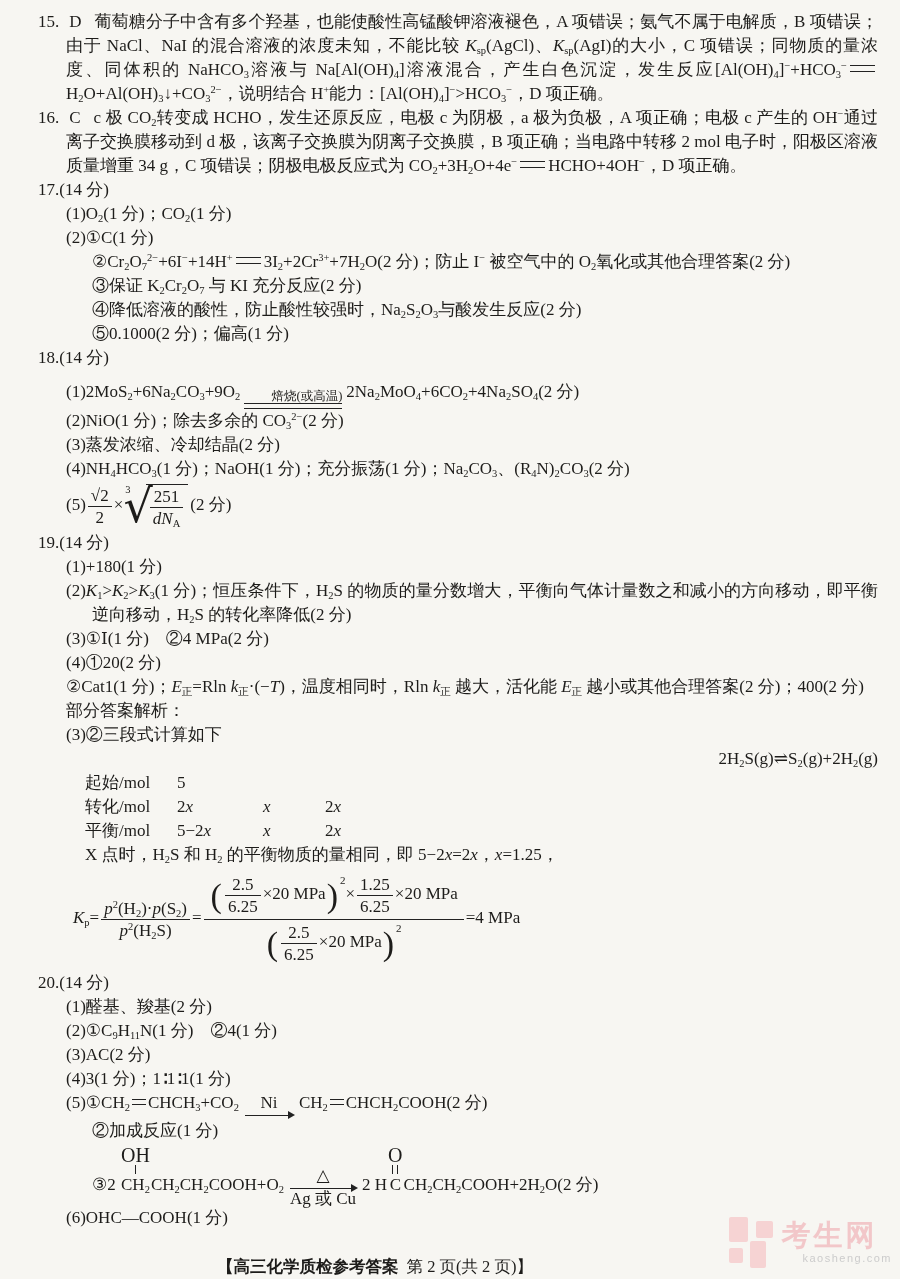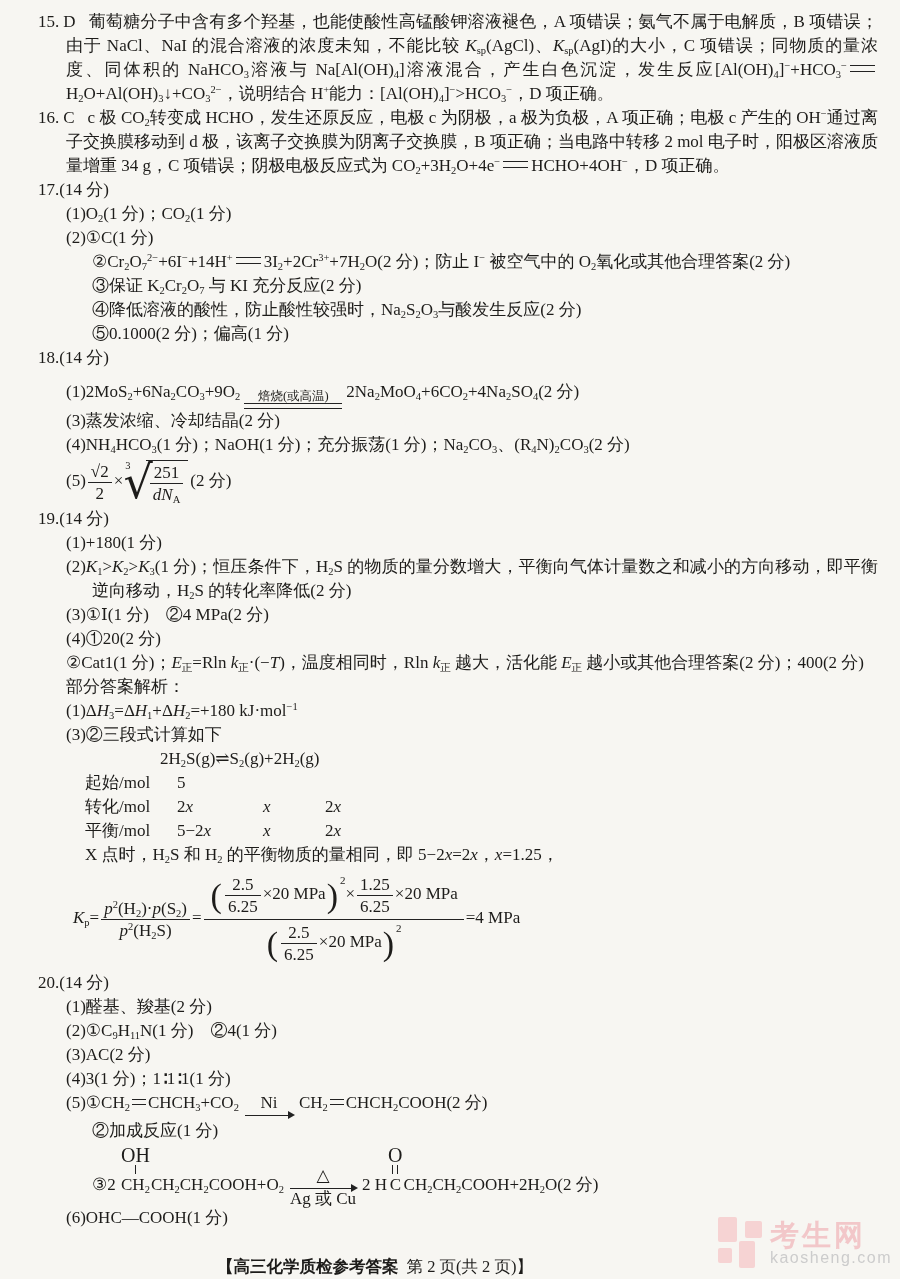--- a/index.html
+++ b/index.html
@@ -16,24 +16,24 @@
   i{font-style:italic;}
   sub{font-size:10.5px;line-height:0;vertical-align:-3px;}
   sup{font-size:10.5px;line-height:0;vertical-align:6px;}
   
   x-eq{display:inline-block;width:25px;height:7px;border-top:1.4px solid #222;border-bottom:1.4px solid #222;vertical-align:3px;margin:0 3px;}
   x-db{display:inline-block;width:14px;height:6px;border-top:1.3px solid #222;border-bottom:1.3px solid #222;vertical-align:3px;margin:0 2px;}
   .ind1{padding-left:28px;}
   .ind2{padding-left:54px;}
   .hang{padding-left:28px;text-indent:-28px;}
   .wrapa{padding-left:54px;text-indent:-26px;}
-  .qnum{margin-right:2px;}
+  .qnum{margin-right:8px;}
   .qans{margin:0 13px 0 2px;}
   
-  .overeq{display:inline-block;text-align:center;vertical-align:-3px;margin:0 4px;}
+  .overeq{display:inline-block;text-align:right;vertical-align:-3px;margin:0 4px;}
   .overeq .cond{display:block;font-size:12.5px;line-height:14px;}
   .overeq .dline{display:block;height:6px;border-top:1.4px solid #222;border-bottom:1.4px solid #222;min-width:98px;}
   
   .overarrow{display:inline-block;text-align:center;margin:0 6px;}
   .overarrow .cond{display:block;font-size:17px;line-height:14px;}
   .overarrow .shaft{display:block;position:relative;height:1.4px;background:#222;min-width:48px;margin:5px 0 3px;}
   .overarrow .shaft::after{content:"";position:absolute;right:-2px;top:-4px;width:0;height:0;border-top:4.5px solid transparent;border-bottom:4.5px solid transparent;border-left:7px solid #222;}
   .overarrow.dbl{vertical-align:-14px;}
   
   .vstack{display:inline-block;text-align:center;vertical-align:baseline;margin:0 1px;}
@@ -47,40 +47,40 @@
   .frac .fd{display:block;padding:1px 3px 0;line-height:19px;}
   .bigfrac>.fn,.bigfrac>.fd{padding:3px 6px;white-space:nowrap;}
   .bigp{font-size:34px;line-height:0;vertical-align:middle;padding:0 1px;}
   .psup{font-size:11px;vertical-align:15px;line-height:0;margin-left:1px;}
   
   .root{display:inline-block;vertical-align:middle;margin:0 2px;white-space:nowrap;}
   .ridx{font-size:10.5px;vertical-align:17px;margin-right:-7px;position:relative;z-index:1;}
   .rsign{font-size:46px;line-height:0;vertical-align:middle;font-family:"DejaVu Sans",sans-serif;}
   .rbody{display:inline-block;vertical-align:middle;border-top:1.3px solid #222;margin-left:-7px;padding:2px 3px 0 2px;}
   
-  .san-eq{padding-left:122px;}
+  .san-eq{padding-left:122px;text-align:right;}
   .san-row{display:grid;grid-template-columns:92px 86px 62px 70px;padding-left:47px;}
   .xline{padding-left:47px;}
   .kp{padding-left:35px;margin:5px 0 4px;white-space:nowrap;}
   .f5line{margin:3px 0;}
   .talleq{padding-top:10px;}
   .structline{padding-top:4px;}
   
   .footer{position:absolute;left:0;right:150px;bottom:0;text-align:center;font-size:16.5px;white-space:nowrap;}
   .footer .fb{font-weight:bold;}
   .footer .fp{font-weight:normal;margin-left:8px;}
   .wm{position:absolute;right:8px;bottom:10px;display:flex;align-items:center;gap:8px;}
   .wm-logo{position:relative;width:44px;height:52px;}
   .wm-logo span{position:absolute;background:#f6d3d3;border-radius:2px;}
   .wm-b1{left:0;top:0;width:19px;height:25px;}
   .wm-b2{left:0;top:31px;width:14px;height:15px;}
   .wm-b3{right:0;top:4px;width:17px;height:17px;}
   .wm-b4{left:21px;top:24px;width:16px;height:27px;}
   .wm-name{font-size:29px;color:#f2c7c9;font-weight:bold;letter-spacing:3px;line-height:30px;font-family:"Liberation Sans",sans-serif;}
-  .wm-url{font-size:16px;color:#cccccc;letter-spacing:1.5px;line-height:16px;font-family:"Liberation Sans",sans-serif;}
+  .wm-url{font-size:11px;color:#cccccc;letter-spacing:1.5px;line-height:16px;font-family:"Liberation Sans",sans-serif;margin-left:21px;}
 </style>
 </head>
 <body>
 
 <div class="para hang"><span class="qnum">15.</span><span class="qans">D</span><span>葡萄糖分子中含有多个羟基，也能使酸性高锰酸钾溶液褪色，A 项错误；氨气不属于电解质，B 项错误；由于 NaCl、NaI 的混合溶液的浓度未知，不能比较 <i>K</i><sub>sp</sub>(AgCl)、<i>K</i><sub>sp</sub>(AgI)的大小，C 项错误；同物质的量浓度、同体积的 NaHCO<sub>3</sub>溶液与 Na[Al(OH)<sub>4</sub>]溶液混合，产生白色沉淀，发生反应[Al(OH)<sub>4</sub>]<sup>−</sup>+HCO<sub>3</sub><sup>−</sup><x-eq></x-eq>H<sub>2</sub>O+Al(OH)<sub>3</sub>↓+CO<sub>3</sub><sup>2−</sup>，说明结合 H<sup>+</sup>能力：[Al(OH)<sub>4</sub>]<sup>−</sup>&gt;HCO<sub>3</sub><sup>−</sup>，D 项正确。</span></div>
 
 <div class="para hang"><span class="qnum">16.</span><span class="qans">C</span><span>c 极 CO<sub>2</sub>转变成 HCHO，发生还原反应，电极 c 为阴极，a 极为负极，A 项正确；电极 c 产生的 OH<sup>−</sup>通过离子交换膜移动到 d 极，该离子交换膜为阴离子交换膜，B 项正确；当电路中转移 2 mol 电子时，阳极区溶液质量增重 34 g，C 项错误；阴极电极反应式为 CO<sub>2</sub>+3H<sub>2</sub>O+4e<sup>−</sup><x-eq></x-eq>HCHO+4OH<sup>−</sup>，D 项正确。</span></div>
 
 <div>
   <div class="ln">17.(14 分)</div>
@@ -90,36 +90,36 @@
   <div class="ln ind2">③保证 K<sub>2</sub>Cr<sub>2</sub>O<sub>7</sub> 与 KI 充分反应(2 分)</div>
   <div class="ln ind2">④降低溶液的酸性，防止酸性较强时，Na<sub>2</sub>S<sub>2</sub>O<sub>3</sub>与酸发生反应(2 分)</div>
   <div class="ln ind2">⑤0.1000(2 分)；偏高(1 分)</div>
 </div>
 
 <div>
   <div class="ln">18.(14 分)</div>
   <div class="ln ind1 talleq">
     <span>(1)2MoS<sub>2</sub>+6Na<sub>2</sub>CO<sub>3</sub>+9O<sub>2</sub></span><span class="overeq"><span class="cond">焙烧(或高温)</span><span class="dline"></span></span><span>2Na<sub>2</sub>MoO<sub>4</sub>+6CO<sub>2</sub>+4Na<sub>2</sub>SO<sub>4</sub>(2 分)</span>
   </div>
+  <div class="ln ind1">(2)NiO(1 分)；除去多余的 CO<sub>3</sub><sup>2−</sup>(2 分)</div>
   <div class="ln ind1">(3)蒸发浓缩、冷却结晶(2 分)</div>
   <div class="ln ind1">(4)NH<sub>4</sub>HCO<sub>3</sub>(1 分)；NaOH(1 分)；充分振荡(1 分)；Na<sub>2</sub>CO<sub>3</sub>、(R<sub>4</sub>N)<sub>2</sub>CO<sub>3</sub>(2 分)</div>
   <div class="ln ind1 f5line">
     <span>(5)</span><span class="frac"><span class="fn">√2</span><span class="fd">2</span></span><span>×</span><span class="root"><sup class="ridx">3</sup><span class="rsign">√</span><span class="rbody"><span class="frac"><span class="fn">251</span><span class="fd"><i>dN</i><sub>A</sub></span></span></span></span><span>(2 分)</span>
   </div>
 </div>
 
 <div>
   <div class="ln">19.(14 分)</div>
   <div class="ln ind1">(1)+180(1 分)</div>
   <div class="para wrapa">(2)<i>K</i><sub>1</sub>&gt;<i>K</i><sub>2</sub>&gt;<i>K</i><sub>3</sub>(1 分)；恒压条件下，H<sub>2</sub>S 的物质的量分数增大，平衡向气体计量数之和减小的方向移动，即平衡逆向移动，H<sub>2</sub>S 的转化率降低(2 分)</div>
   <div class="ln ind1">(3)①Ⅰ(1 分)　②4 MPa(2 分)</div>
   <div class="ln ind1">(4)①20(2 分)</div>
   <div class="para wrapa">②Cat1(1 分)；<i>E</i><sub>正</sub>=Rln <i>k</i><sub>正</sub>·(−<i>T</i>)，温度相同时，Rln <i>k</i><sub>正</sub> 越大，活化能 <i>E</i><sub>正</sub> 越小或其他合理答案(2 分)；400(2 分)</div>
   <div class="ln ind1">部分答案解析：</div>
-  <div class="ln ind1">(1)Δ<i>H</i><sub>3</sub>=Δ<i>H</i><sub>1</sub>+Δ<i>H</i><sub>2</sub>=+180 kJ·mol<sup>−1</sup></div>
   <div class="ln ind1">(3)②三段式计算如下</div>
   <div class="ln san-eq">2H<sub>2</sub>S(g)⇌S<sub>2</sub>(g)+2H<sub>2</sub>(g)</div>
   <div class="san-row">
     <span>起始/mol</span>
       <span>5</span>
       <span></span>
       <span></span>
   </div>
   <div class="san-row">
     <span>转化/mol</span>

